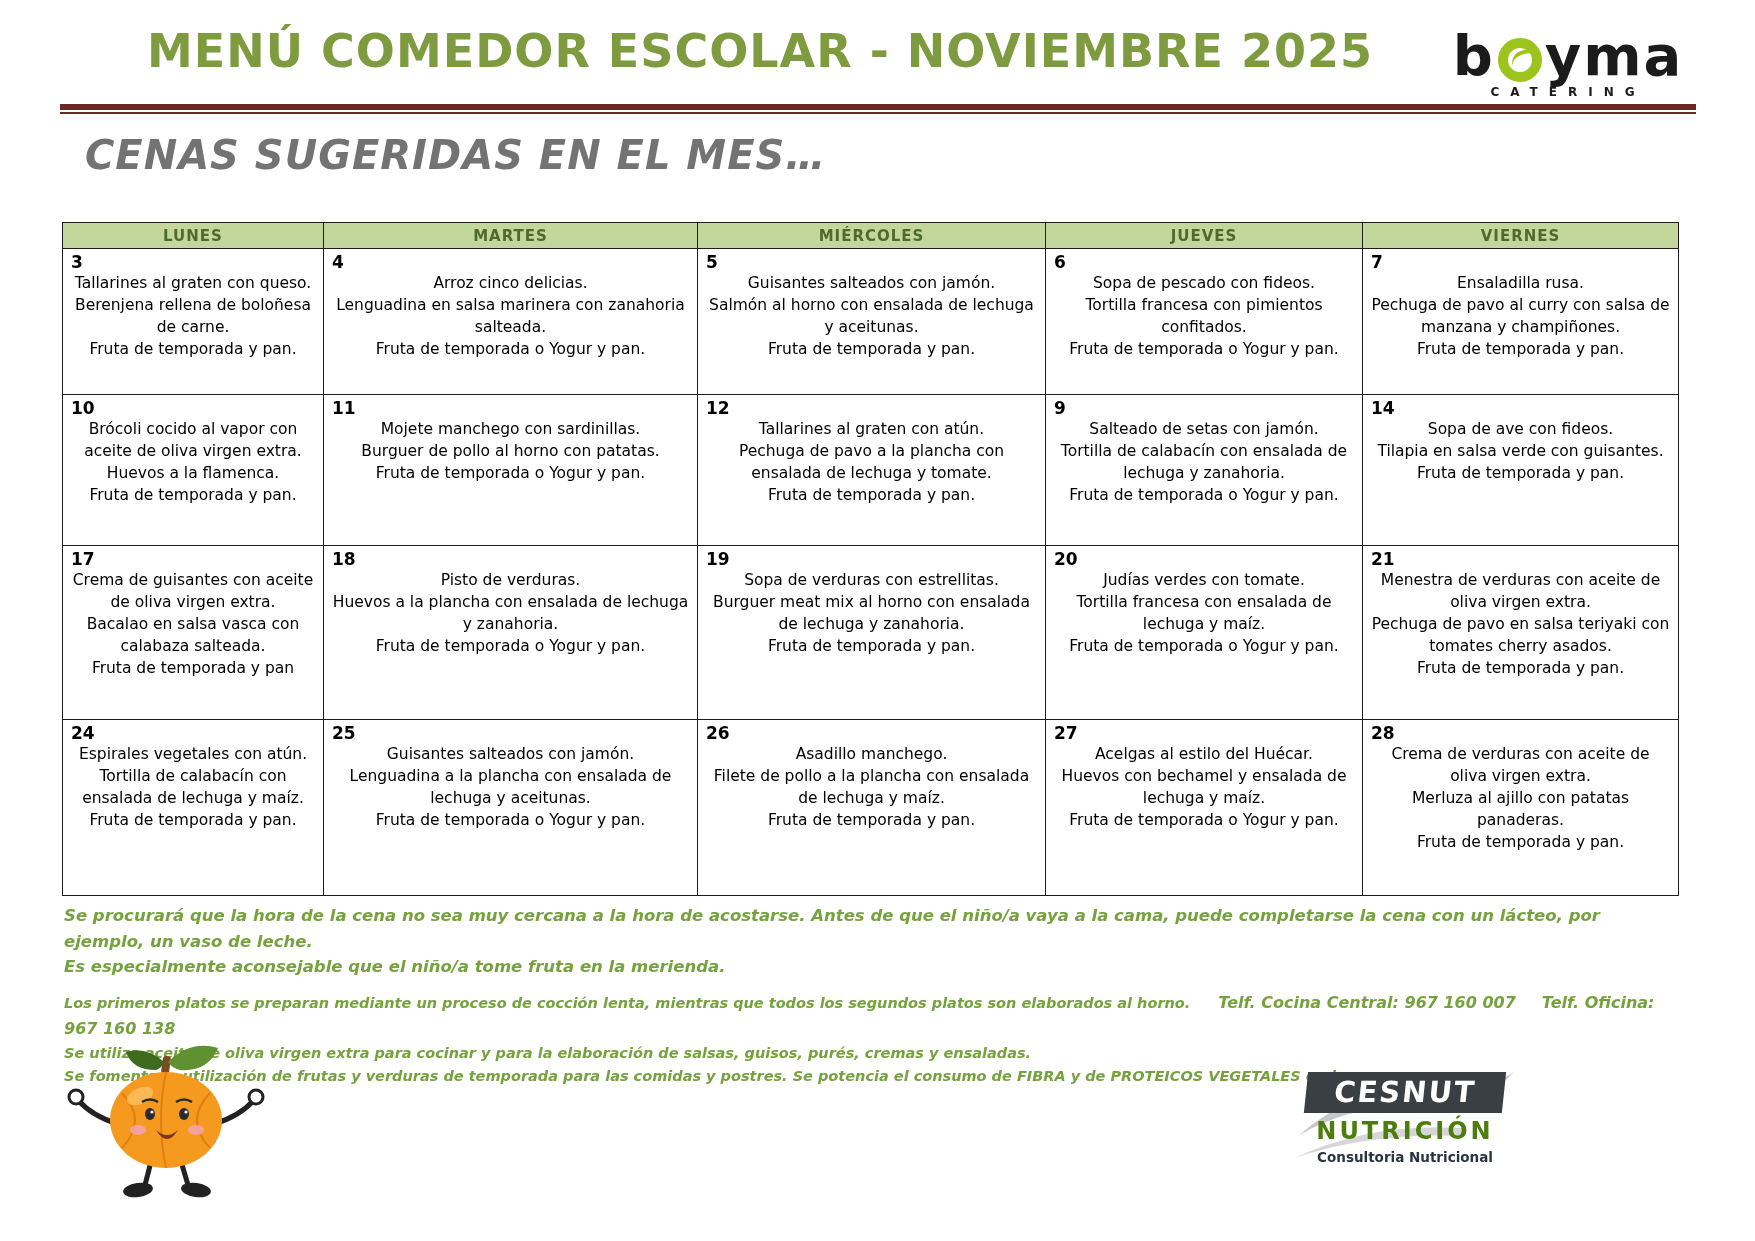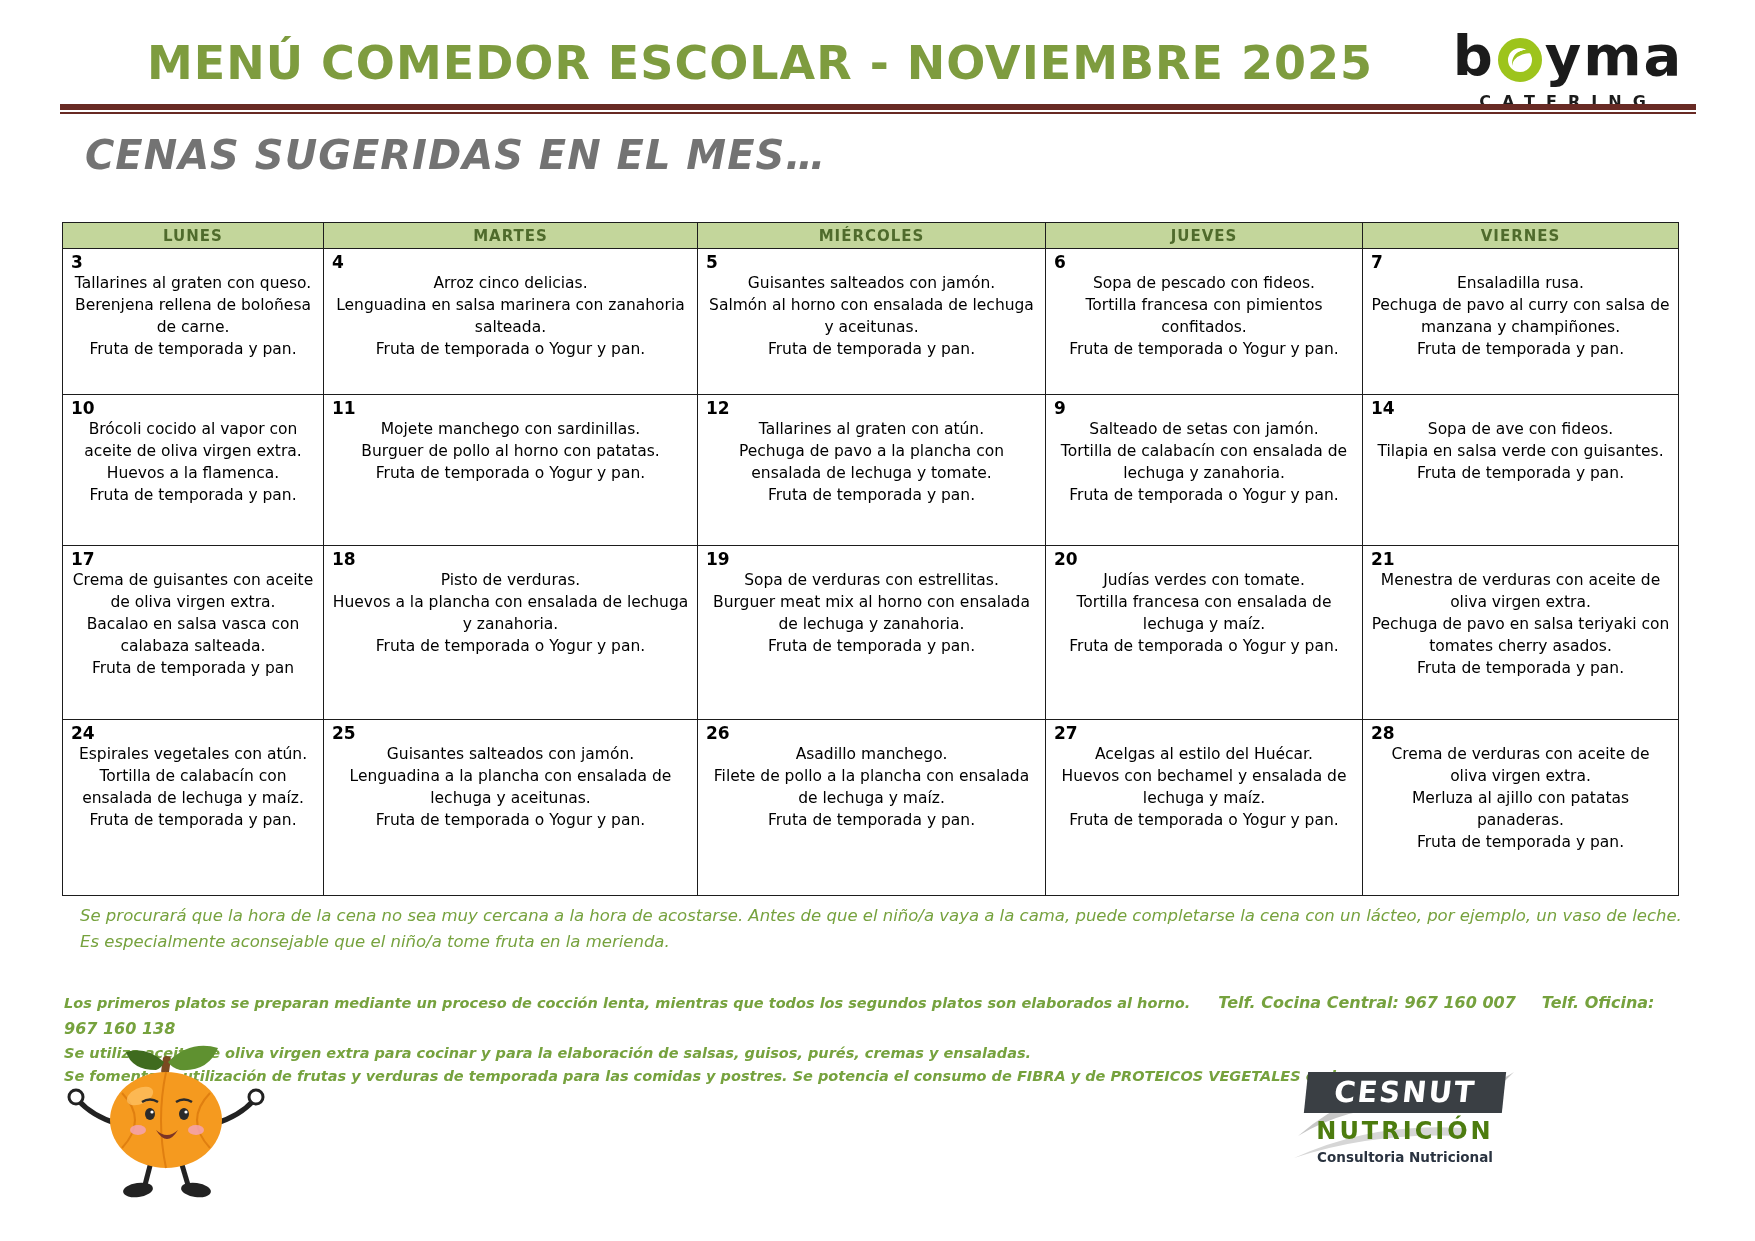--- a/index.html
+++ b/index.html
@@ -7,43 +7,43 @@
   .page {
     position:relative;
     width:1755px; height:1241px;
     background:#ffffff;
     font-family:"DejaVu Sans", sans-serif;
     overflow:hidden;
   }
 
   
   .doc-title {
-    position:absolute; top:36px; left:100px; width:1320px;
+    position:absolute; top:24px; left:100px; width:1320px;
     text-align:center;
     font-size:46px; font-weight:bold; letter-spacing:1px;
     color:#7e9c3f;
   }
   .brand-logo { position:absolute; top:28px; left:1443px; width:250px; }
   .brand-word {
     display:flex; align-items:center; justify-content:center;
     font-size:56px; font-weight:bold; color:#1b1b1b; letter-spacing:2px;
     line-height:1;
   }
   .brand-o {
     display:inline-block; width:44px; height:44px; border-radius:50%;
     border:10px solid #9dc41c; margin:0 3px; position:relative; top:4px;
     background:#fff;
   }
   .brand-o::after{
     content:""; position:absolute; top:2px; left:4px; width:26px; height:20px;
     border-radius:50%; border-top:4px solid #9dc41c; transform:rotate(-20deg);
   }
   .brand-sub {
-    margin-top:8px; text-align:center;
-    font-size:16px; font-weight:bold; color:#1b1b1b; letter-spacing:11px;
+    margin-top:1px; text-align:center;
+    font-size:12px; font-weight:bold; color:#1b1b1b; letter-spacing:11px;
   }
   .rule { position:absolute; left:60px; width:1636px; }
   .rule-thick { top:104px; height:6px; background:#682a24; }
   .rule-thin  { top:112px; height:2px; background:#682a24; }
 
   
   .section-title {
     position:absolute; top:132px; left:85px;
     font-size:40px; font-weight:bold; font-style:italic;
     letter-spacing:1px; color:#737373;text-align:center;
@@ -66,22 +66,22 @@
   }
   td .d { font-size:17px; font-weight:bold; text-align:left; line-height:1.2; }
   td .l { text-align:center; line-height:1.42; }
   tr.w1 td { height:146px; }
   tr.w2 td { height:151px; }
   tr.w3 td { height:174px;margin-left:37px; }
   tr.w4 td { height:176px; }
 
   
   .advice {
-    position:absolute; top:903px; left:80px; width:1618px;
-    color:#76a23e; font-style:italic; font-weight:normal;
+    position:absolute; top:903px; left:64px; width:1618px;
+    color:#76a23e; font-style:italic; font-weight:bold;
     font-size:16.5px; line-height:1.55;
   }
   .info {
     position:absolute; top:990px; left:64px; width:1618px;
     color:#76a23e; font-style:italic; font-weight:bold;
     font-size:14.5px; line-height:1.62;
   }
   .info .phones { font-size:16px; margin-left:28px; }
   .info .phone + .phone { margin-left:26px; }
 

